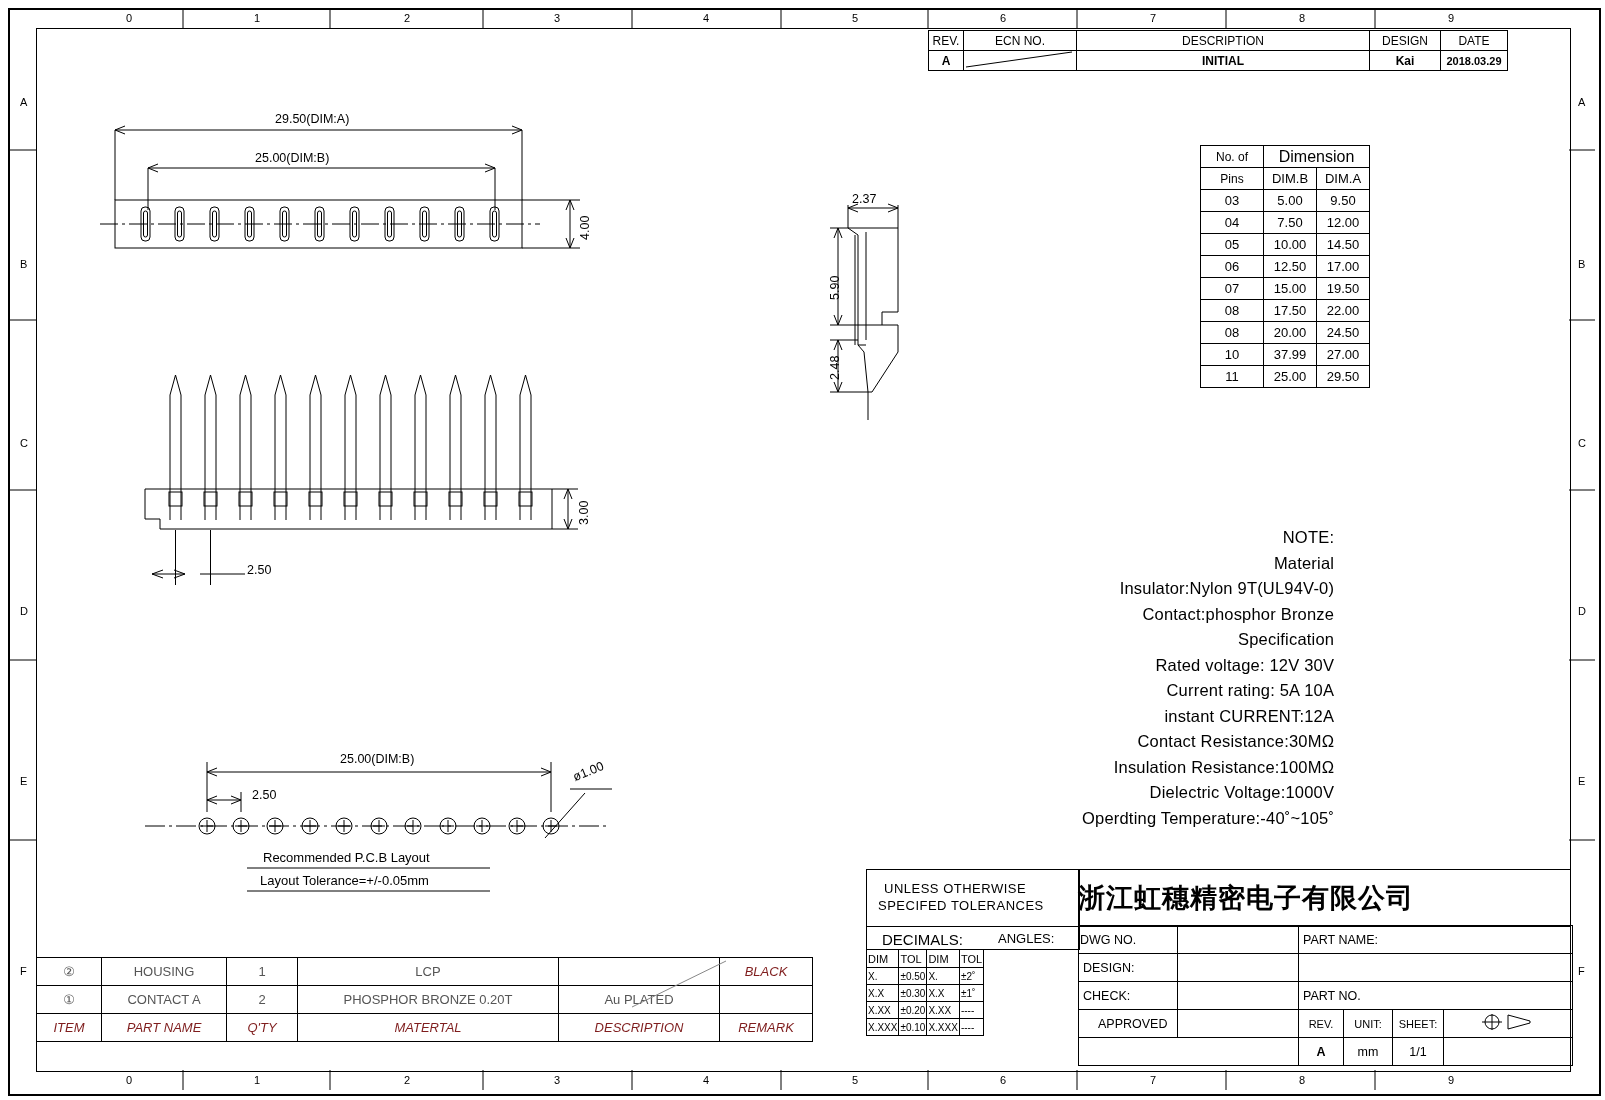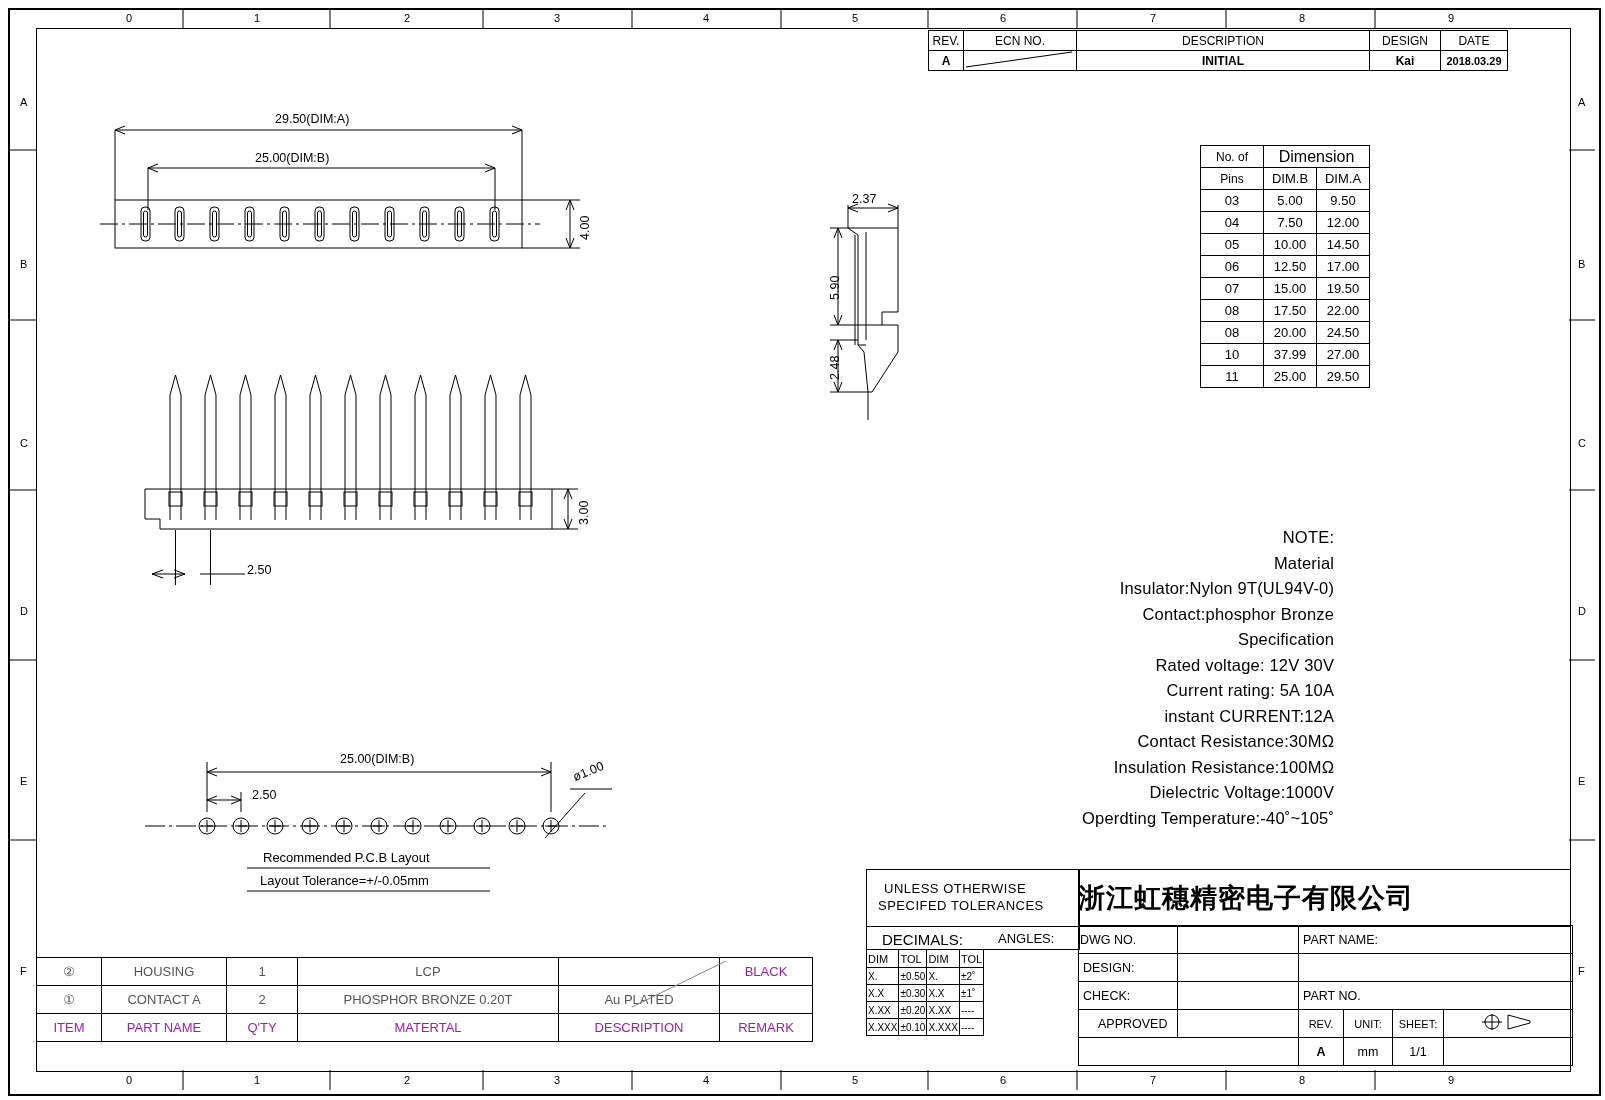--- a/index.html
+++ b/index.html
@@ -15,21 +15,21 @@
   .dimtable td{width:52px;height:21px;}
   .dimtable td.w1{width:62px;}
   .note{position:absolute;left:1082px;top:525px;font-size:16.5px;line-height:25.5px;letter-spacing:.2px;}
   .note div{white-space:nowrap;text-align:right;}
   .revhdr{position:absolute;left:928px;top:30px;font-size:12px;}
   .revhdr table{border-collapse:collapse;}
   .revhdr td{border:1px solid #000;text-align:center;height:17px;}
   .bom{position:absolute;left:36px;top:957px;font-size:13px;}
   .bom table{border-collapse:collapse;}
   .bom td{border:1px solid #000;height:25px;text-align:center;color:#555;}
-  .bom td.dark{color:#a21caf;}
+  .bom td.dark{color:#7f1d1d;font-style:italic;}
   .tolbox{position:absolute;left:866px;top:869px;font-size:11px;}
   .tolbox table{border-collapse:collapse;}
   .tolbox td{border:1px solid #000;text-align:left;}
   .company{position:absolute;left:1078px;top:880px;font-size:27px;font-family:"DejaVu Sans",sans-serif;font-weight:bold;letter-spacing:1px;}
   .titleblk{position:absolute;left:1078px;top:925px;font-size:12.5px;}
   .titleblk table{border-collapse:collapse;}
   .titleblk td{border:1px solid #000;height:25px;}
   svg{position:absolute;left:0;top:0;overflow:visible;}
   .dimtxt{font-size:12.5px;}
   .vert{transform:rotate(-90deg);transform-origin:left top;}

